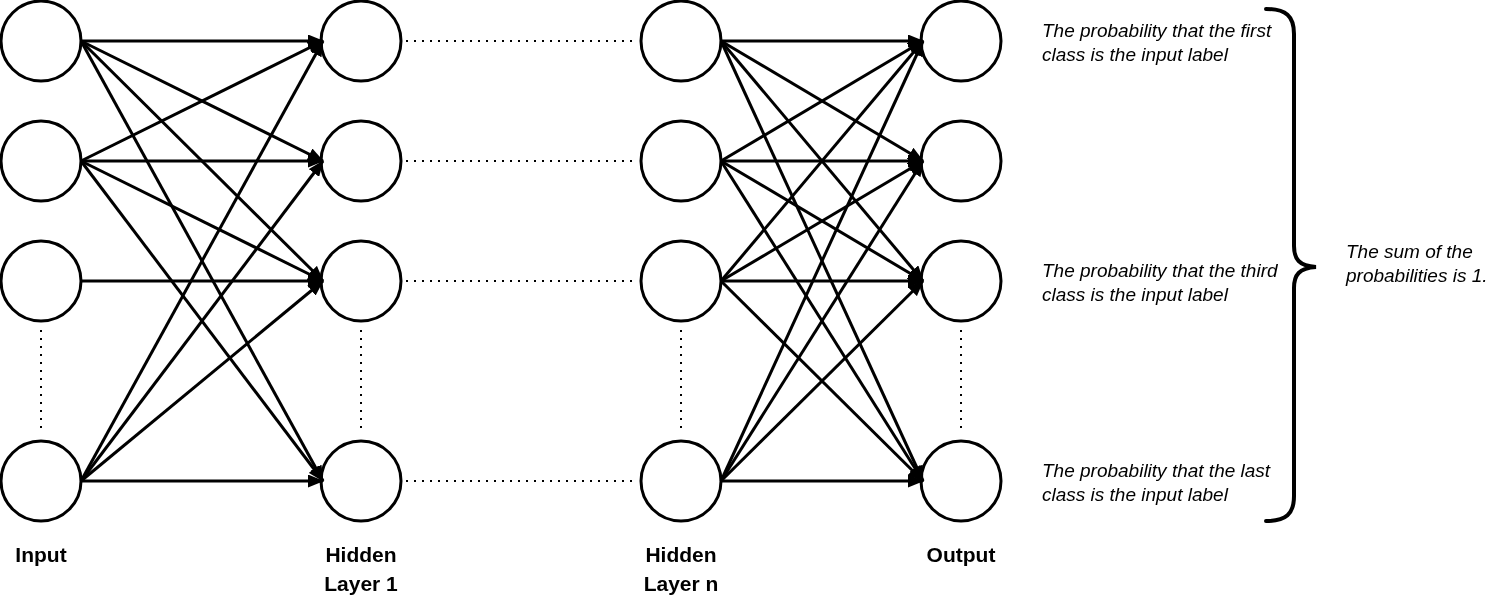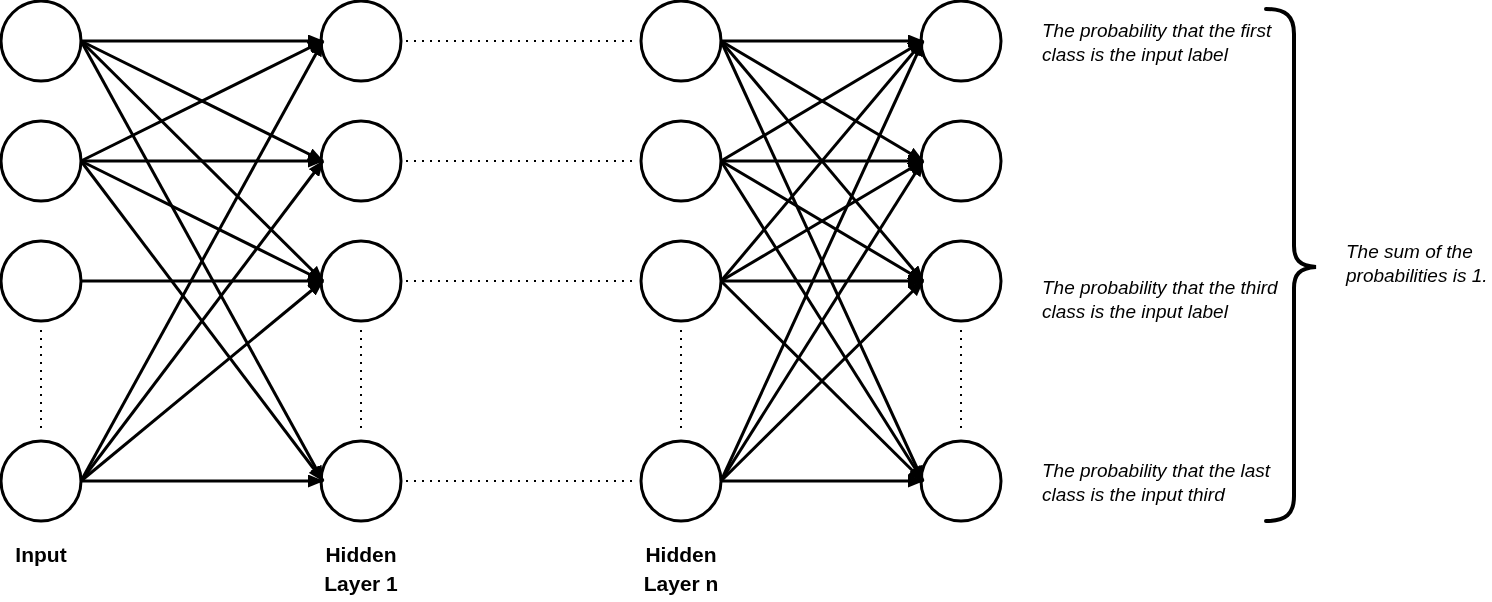--- a/index.html
+++ b/index.html
@@ -27,21 +27,21 @@
   #label-hn     { left: 581px; top: 540px; }
   #label-out    { left: 861px; top: 540px; }
   .annotation {
     position: absolute;
     font-size: 19px;
     line-height: 24px;
     white-space: pre-line;
     font-style: italic;
   }
   #ann-first { left: 1042px; top: 19px;  width: 260px; }
-  #ann-third { left: 1042px; top: 276px; width: 260px; }
+  #ann-third { left: 1042px; top: 259px; width: 260px; }
   #ann-last  { left: 1042px; top: 459px; width: 260px; }
   #ann-sum   { left: 1310px; top: 240px; width: 170px; margin-left: 36px; }
 </style>
 </head>
 <body>
 
 <div class="canvas">
 
   <svg id="net-svg" width="1492" height="602" viewBox="0 0 1492 602">
     <defs>
@@ -109,23 +109,24 @@
         <line x1="961" y1="330" x2="961" y2="428" stroke="#000000" stroke-width="2" stroke-dasharray="2 6"></line>
       </g>
     <path d="M 1266 9 C 1286 9 1294 16 1294 34 L 1294 246 C 1294 259 1299 266 1316 267 C 1299 268 1294 275 1294 288 L 1294 496 C 1294 514 1286 521 1266 521" fill="none" stroke="#000000" stroke-width="4" stroke-linecap="round"></path>
   </svg>
 
   <div class="layer-label" id="label-input">Input</div>
   <div class="layer-label" id="label-h1">Hidden
 Layer 1</div>
   <div class="layer-label" id="label-hn">Hidden
 Layer n</div>
+  <div class="layer-label" id="label-out">Output</div>
 
   <div class="annotation" id="ann-first">The probability that the first
 class is the input label</div>
   <div class="annotation" id="ann-third">The probability that the third
 class is the input label</div>
   <div class="annotation" id="ann-last">The probability that the last
-class is the input third</div>
+class is the input label</div>
   <div class="annotation" id="ann-sum">The sum of the
 probabilities is 1.</div>
 
 </div>
 
 </body></html>

